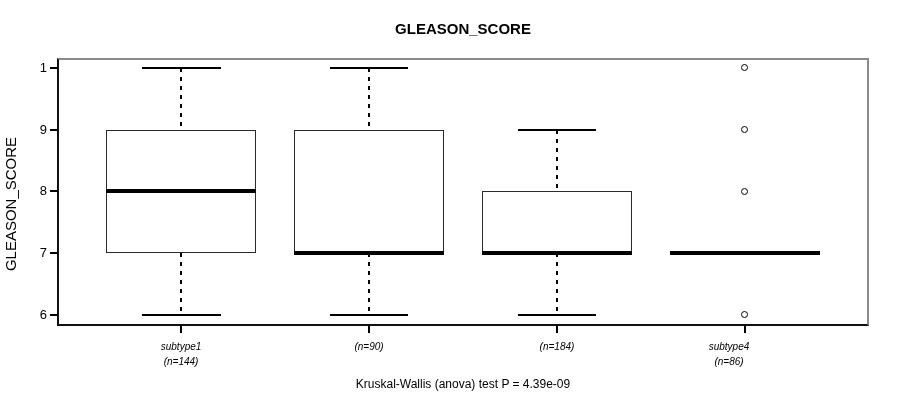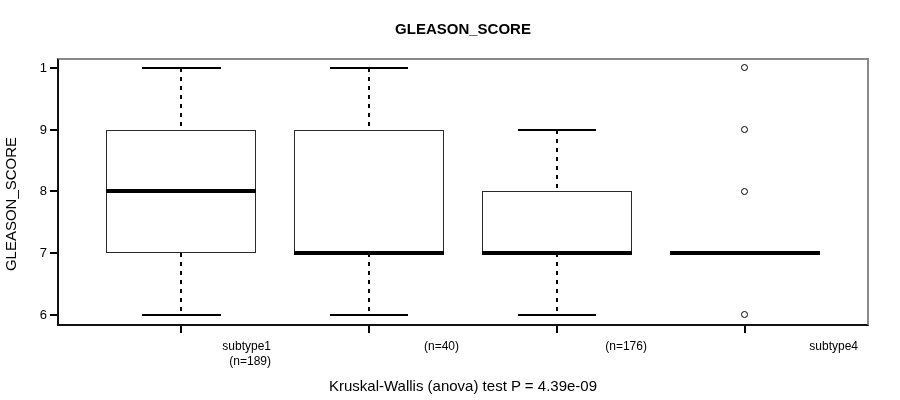--- a/index.html
+++ b/index.html
@@ -11,31 +11,31 @@
   .chart-title {
     position: absolute; left: 57px; top: 20px; width: 812px;
     text-align: center; font-size: 15px; font-weight: bold;
   }
   .y-axis-label {
     position: absolute; left: 10px; top: 204px; white-space: nowrap;
     font-size: 15px; transform: translate(-50%, -50%) rotate(-90deg);
   }
   .footnote {
     position: absolute; left: 57px; top: 377px; width: 812px;
-    text-align: center; font-size: 15px;
+    text-align: center; font-size: 12px;
   }
   .plot-area { position: absolute; left: 57px; top: 58px; width: 812px; height: 268px; }
   .frame {
     position: absolute; inset: 0; box-sizing: border-box; background: transparent;
     border-top: 2px solid #8a8a8a; border-right: 2px solid #8a8a8a;
     border-left: 2px solid #111; border-bottom: 2px solid #111;
   }
   .tickmark { position: absolute; background: #000; }
   .y-tick-label { position: absolute; right: calc(100% + 10px); font-size: 13px; line-height: 15px; white-space: nowrap; }
-  .x-group-label { position: absolute; text-align: right; font-size: 12px; line-height: 15px; white-space: nowrap; }
+  .x-group-label { position: absolute; text-align: center; font-size: 10px; line-height: 15px; white-space: nowrap; font-style: italic; }
   .whisker { position: absolute; width: 2px; background: repeating-linear-gradient(to bottom, #000 0 4px, transparent 4px 9px); }
   .wcap { position: absolute; height: 2px; background: #000; }
   .iqr-box { position: absolute; box-sizing: border-box; border: 1.5px solid #2a2a2a; background: #fff; }
   .median { position: absolute; height: 4px; background: #000; }
   .outlier { position: absolute; width: 7px; height: 7px; box-sizing: border-box; border: 1.5px solid #000; border-radius: 50%; background: transparent; }
 </style>
 </head>
 <body>
 
 <div class="chart-title">GLEASON_SCORE</div>
@@ -48,51 +48,52 @@
     <div class="y-tick-label" style="top: 187.134px;">7</div>
     <div class="tickmark" style="left: -7px; top: 132.382px; width: 7px; height: 2px;"></div>
     <div class="y-tick-label" style="top: 125.382px;">8</div>
     <div class="tickmark" style="left: -7px; top: 70.6313px; width: 7px; height: 2px;"></div>
     <div class="y-tick-label" style="top: 63.6313px;">9</div>
     <div class="tickmark" style="left: -7px; top: 8.88018px; width: 7px; height: 2px;"></div>
     <div class="y-tick-label" style="top: 1.88018px;">1</div>
     <div class="tickmark" style="left: 123.056px; top: 268px; width: 2px; height: 7px;"></div>
     <div class="x-group-label" style="left: 34.0556px; top: 281px; width: 180px;">
       <div>subtype1</div>
-      <div>(n=189)</div>
+      <div>(n=144)</div>
     </div>
     <div class="whisker" style="left: 123.056px; top: 9.88018px; height: 61.7512px;"></div>
     <div class="wcap" style="left: 84.5833px; top: 8.88018px; width: 78.9444px;"></div>
     <div class="whisker" style="left: 123.056px; top: 195.134px; height: 61.7512px;"></div>
     <div class="wcap" style="left: 84.5833px; top: 255.885px; width: 78.9444px;"></div>
     <div class="iqr-box" style="left: 48.8704px; top: 71.6313px; width: 150.37px; height: 123.502px;"></div>
     <div class="median" style="left: 48.8704px; top: 131.382px; width: 150.37px;"></div>
     <div class="tickmark" style="left: 311.019px; top: 268px; width: 2px; height: 7px;"></div>
     <div class="x-group-label" style="left: 222.019px; top: 281px; width: 180px;">
-      <div>(n=40)</div>
+      <div>(n=90)</div>
     </div>
     <div class="whisker" style="left: 311.019px; top: 9.88018px; height: 61.7512px;"></div>
     <div class="wcap" style="left: 272.546px; top: 8.88018px; width: 78.9444px;"></div>
     <div class="whisker" style="left: 311.019px; top: 195.134px; height: 61.7512px;"></div>
     <div class="wcap" style="left: 272.546px; top: 255.885px; width: 78.9444px;"></div>
     <div class="iqr-box" style="left: 236.833px; top: 71.6313px; width: 150.37px; height: 123.502px;"></div>
     <div class="median" style="left: 236.833px; top: 193.134px; width: 150.37px;"></div>
     <div class="tickmark" style="left: 498.981px; top: 268px; width: 2px; height: 7px;"></div>
     <div class="x-group-label" style="left: 409.981px; top: 281px; width: 180px;">
-      <div>(n=176)</div>
+      <div>(n=184)</div>
     </div>
     <div class="whisker" style="left: 498.981px; top: 71.6313px; height: 61.7512px;"></div>
     <div class="wcap" style="left: 460.509px; top: 70.6313px; width: 78.9444px;"></div>
     <div class="whisker" style="left: 498.981px; top: 195.134px; height: 61.7512px;"></div>
     <div class="wcap" style="left: 460.509px; top: 255.885px; width: 78.9444px;"></div>
     <div class="iqr-box" style="left: 424.796px; top: 133.382px; width: 150.37px; height: 61.7512px;"></div>
     <div class="median" style="left: 424.796px; top: 193.134px; width: 150.37px;"></div>
     <div class="tickmark" style="left: 686.944px; top: 268px; width: 2px; height: 7px;"></div>
-    <div class="x-group-label" style="left: 621px; top: 281px; width: 180px;">
+    <div class="x-group-label" style="left: 582px; top: 281px; width: 180px;">
       <div>subtype4</div>
+      <div>(n=86)</div>
     </div>
     <div class="median" style="left: 612.759px; top: 193.134px; width: 150.37px;"></div>
     <div class="outlier" style="left: 684.444px; top: 253.385px;"></div>
     <div class="outlier" style="left: 684.444px; top: 129.882px;"></div>
     <div class="outlier" style="left: 684.444px; top: 68.1313px;"></div>
     <div class="outlier" style="left: 684.444px; top: 6.38018px;"></div>
   </div>
 <div class="footnote">Kruskal-Wallis (anova) test P = 4.39e-09</div>
 
 </body></html>

